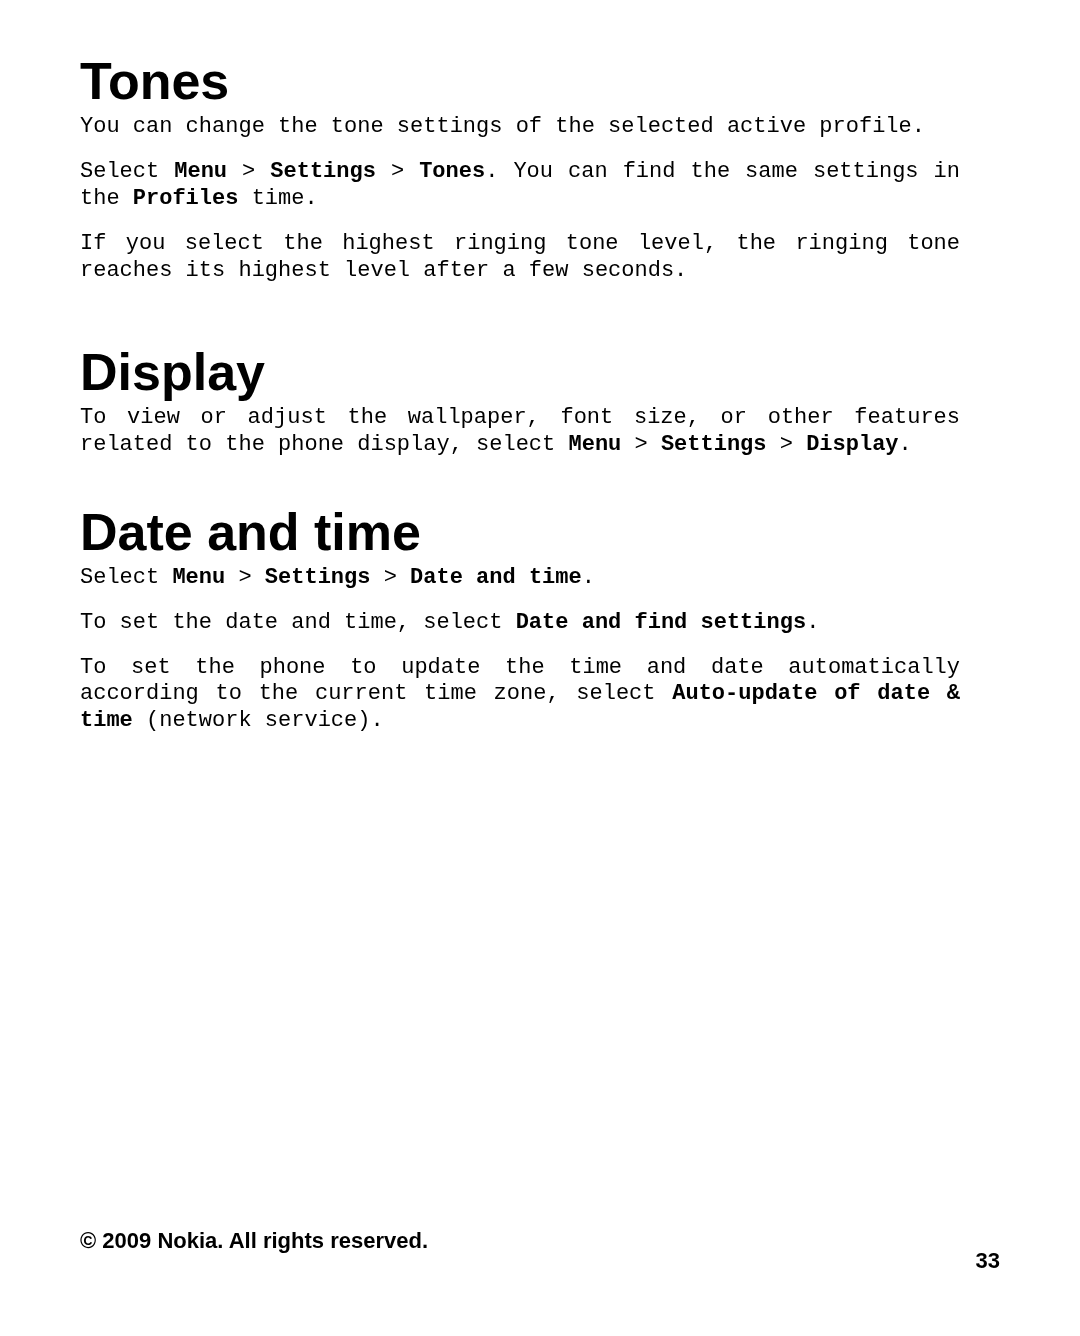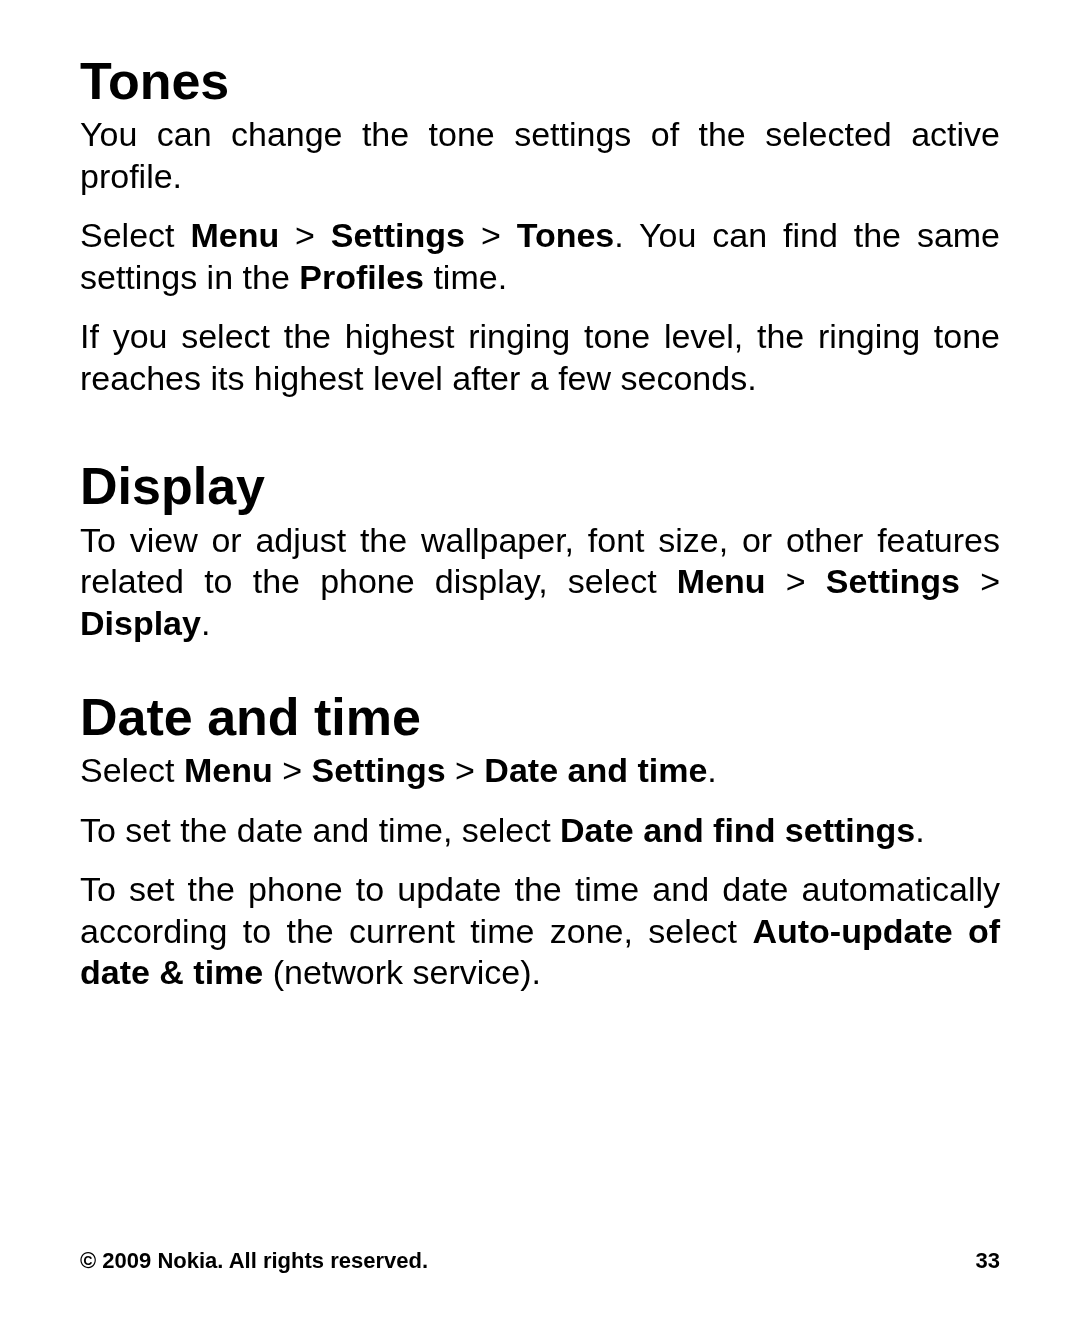--- a/index.html
+++ b/index.html
@@ -9,51 +9,53 @@
     height: 1336px;
     background: #ffffff;
     font-family: Arial, Helvetica, sans-serif;
     color: #000000;
   }
   .page {
     position: relative;
     box-sizing: border-box;
     width: 1080px;
     height: 1336px;
-    padding: 50px 80px 0 80px;
+    padding: 50px 120px 0 80px;
     border-radius: 32px;
   }
   h2.section-heading {
     font-size: 52px;
     font-weight: bold;
     margin: 0 0 2px 0;
     line-height: 1.2;
   }
   h2.section-heading + p {
     margin-top: 2px;
   }
   p.body {
-    font-size: 34px;
+    font-size: 22px;
     line-height: 1.22;
     margin: 0 0 18px 0;
     text-align: justify;
+    font-family: Liberation Mono, monospace;
   }
   .b { font-weight: bold; }
   .gap-large { height: 38px; }
   .gap-medium { height: 24px; }
   .footer {
     position: absolute;
     left: 80px;
     right: 80px;
     bottom: 62px;
     font-size: 22px;
     font-weight: bold;
   }
   .footer .page-no {
     float: right;
+    margin-top: 20px;
   }
 </style>
 </head>
 <body>
 
 <div class="page">
 
   <h2 class="section-heading">Tones</h2>
 
   <p class="body">You can change the tone settings of the selected active profile.</p>

